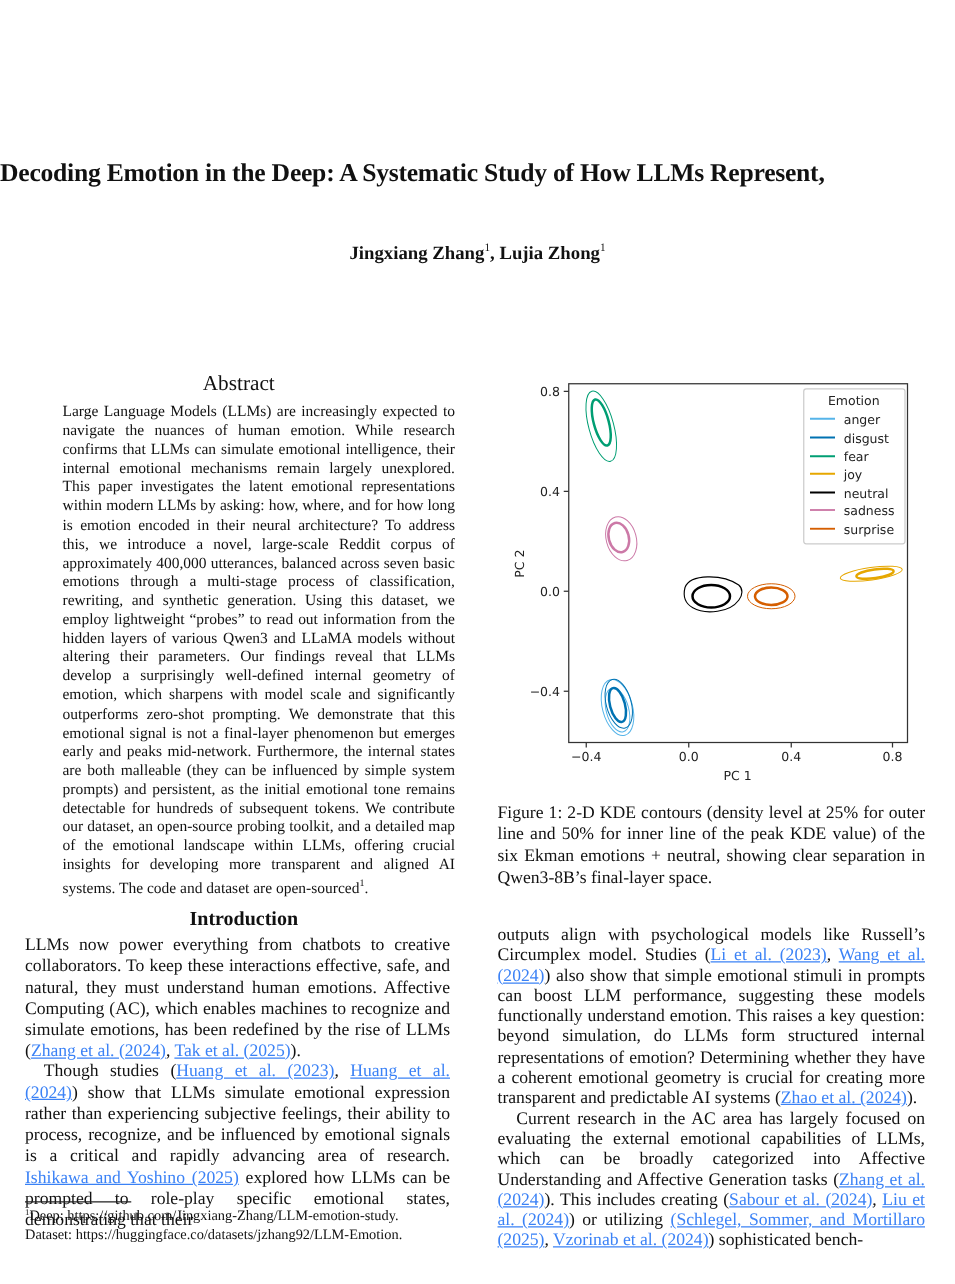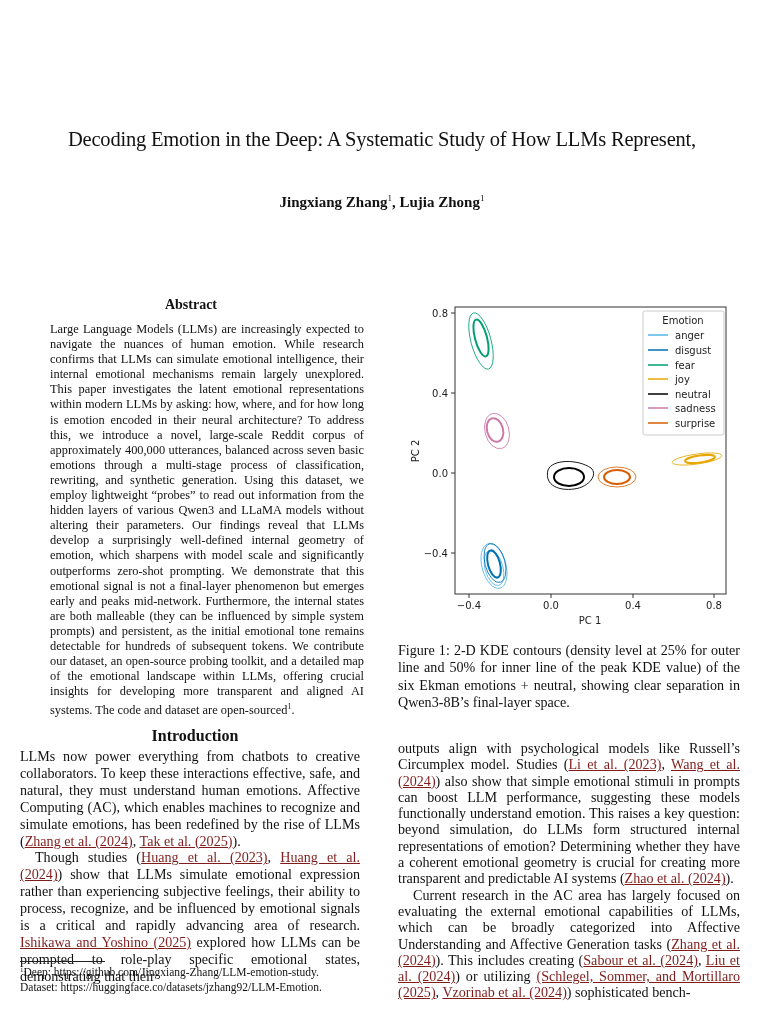--- a/index.html
+++ b/index.html
@@ -1,40 +1,40 @@
 <!DOCTYPE html>
 <html><head>
 <meta charset="utf-8">
 <style>
   html, body { margin: 0; padding: 0; background: #ffffff; }
   body { width: 764px; height: 1027px; position: relative; overflow: hidden;
          font-family: "Liberation Serif", "DejaVu Serif", serif; color: #111; }
-  .title { position: absolute; left: 0; top: 126px; width: 764px; text-align: center;
-           font-weight: normal; font-size: 20.5px; line-height: 26px; letter-spacing: -0.2px; }
+  .title { position: absolute; left: 0; top: 126px; width: 764px; text-align: left;
+           font-weight: bold; font-size: 20.5px; line-height: 26px; letter-spacing: -0.2px; }
   .authors { position: absolute; left: 0; top: 188px; width: 764px; text-align: center;
              font-weight: bold; font-size: 15px; line-height: 20px; }
   .authors sup, .affil sup { font-size: 9px; font-weight: normal; vertical-align: 6px; }
   .affil { position: absolute; left: 0; top: 214px; width: 764px; text-align: center;
            font-size: 13px; line-height: 17px; }
   .col { position: absolute; font-size: 12.4px; line-height: 15.1px; text-align: justify; margin-left: 16px; }
   .col-left { left: 34px; width: 314px; }
   .abstract-head { position: absolute; left: 34px; top: 297px; width: 314px; text-align: center;
-                   font-weight: bold; font-size: 14px; }
+                   font-weight: normal; font-size: 17px; }
   .abstract-body { top: 322px; }
   .intro-head { position: absolute; left: 20px; top: 727px; width: 350px; text-align: center;
                 font-weight: bold; font-size: 16px; }
   .intro-body { position: absolute; left: 20px; top: 748px; width: 340px; font-size: 14.1px;
                 line-height: 16.9px; text-align: justify; }
   .intro-body p { margin: 0; }
   .intro-body p.indent { text-indent: 15px; }
   .right-body { position: absolute; left: 398px; top: 740px; width: 342px; font-size: 14.1px;
                 line-height: 16.3px; text-align: justify; }
   .right-body p { margin: 0; }
   .right-body p.indent { text-indent: 15px; }
-  a.cite { color: #7f1d1d; text-decoration: underline; text-underline-offset: 1px; }
+  a.cite { color: #3b82f6; text-decoration: underline; text-underline-offset: 1px; }
   .footnote-rule { position: absolute; left: 20px; top: 961px; width: 85px; border-top: 1px solid #222; }
   .footnote { position: absolute; left: 20px; top: 963px; width: 360px; font-size: 11.5px; line-height: 14.5px; }
   .footnote sup { font-size: 7px; vertical-align: 4px; }
   .caption { position: absolute; left: 398px; top: 642px; width: 342px; font-size: 14.1px;
              line-height: 17.3px; text-align: justify; }
   .figure { position: absolute; left: 398px; top: 298px; width: 350px; height: 340px; }
   .figure svg text { font-family: "DejaVu Sans", sans-serif; }
 </style>
 </head>
 <body>

